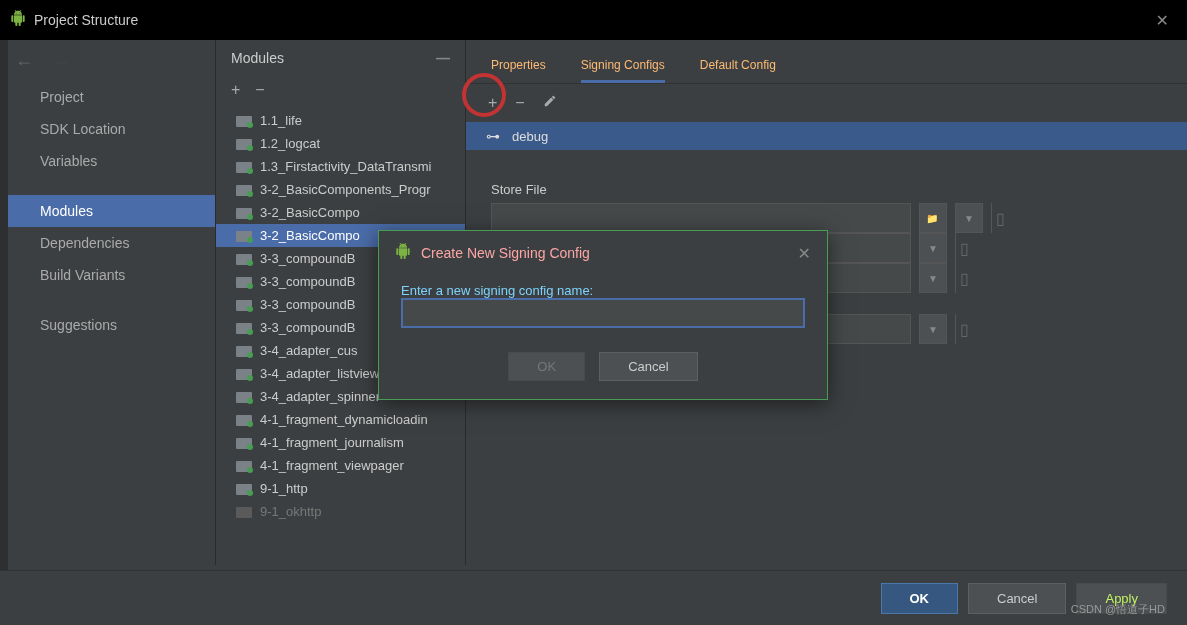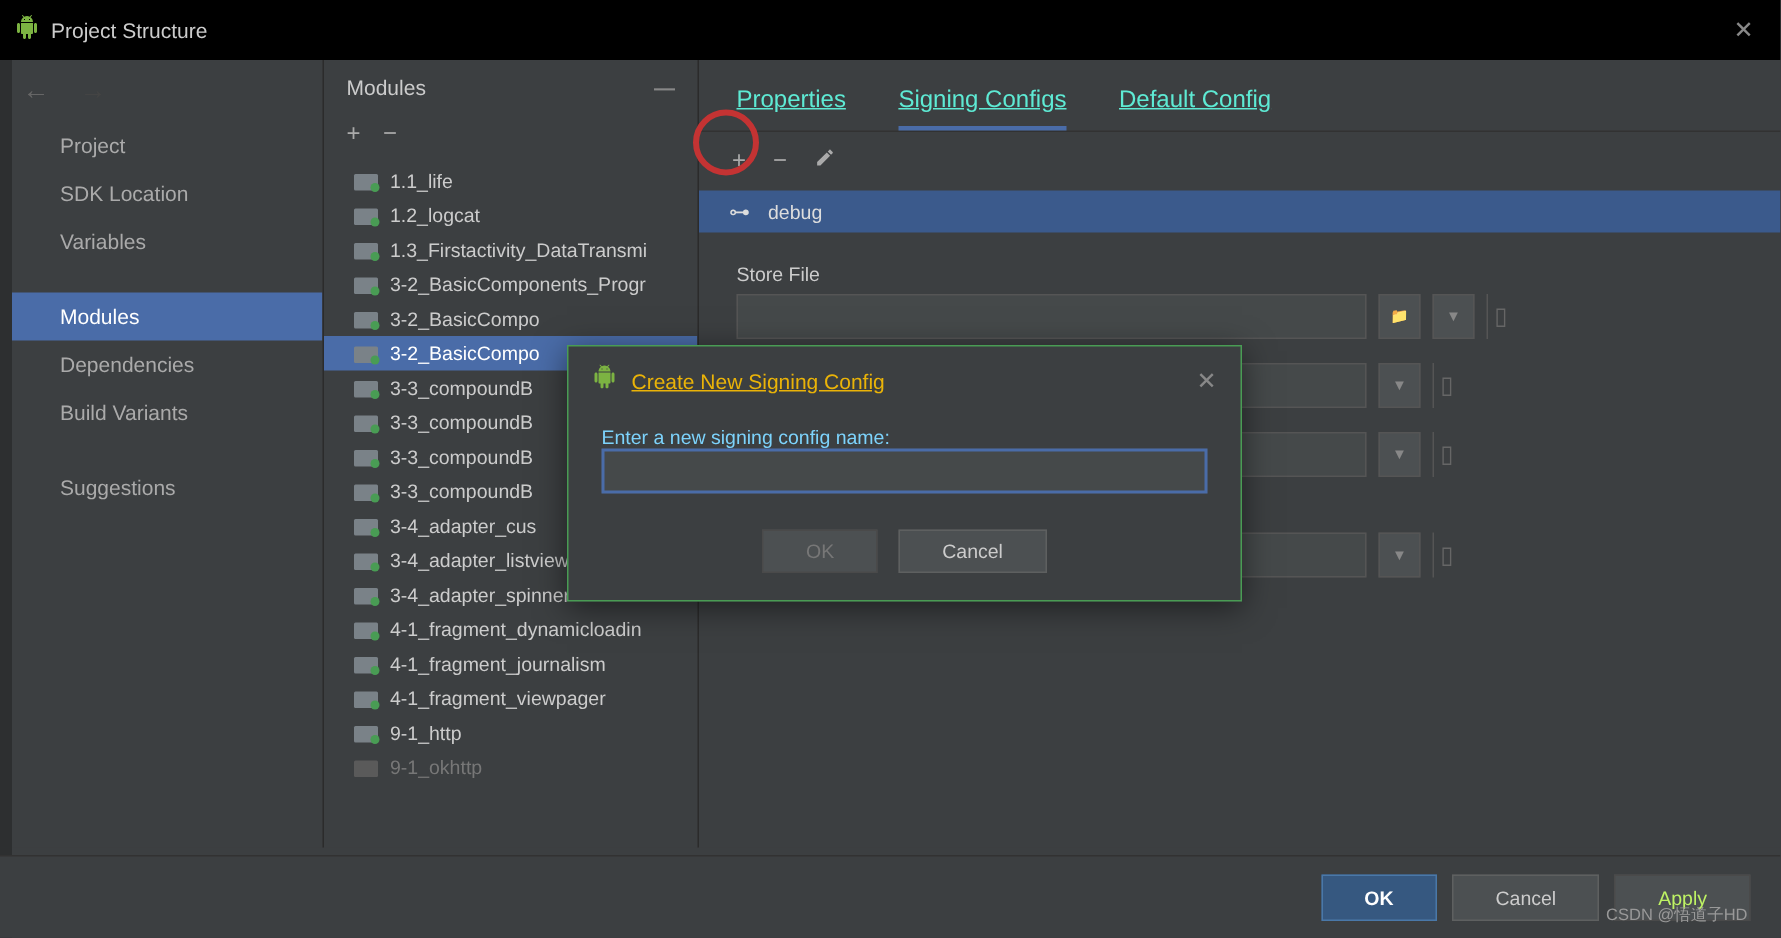--- a/index.html
+++ b/index.html
@@ -30,42 +30,42 @@
     .module-item.selected { background: #4a6ca8; color: #fff; }
     .module-item.dim { color: #777; }
     .folder-icon { width: 16px; height: 13px; margin-right: 8px; position: relative; flex-shrink: 0; }
     .folder-icon::before { content: ''; position: absolute; width: 16px; height: 11px; background: #7a8288; top: 2px; border-radius: 1px; }
     .folder-icon::after { content: ''; position: absolute; width: 6px; height: 6px; background: #499c54; border-radius: 50%; bottom: -1px; right: -1px; }
     .module-item.dim .folder-icon::before { background: #5a5a5a; }
     .module-item.dim .folder-icon::after { display: none; }
     
     .content-panel { flex: 1; background: #3c3f41; border-left: 1px solid #2b2b2b; display: flex; flex-direction: column; }
     .tabs { display: flex; padding: 10px 25px 0 25px; gap: 35px; border-bottom: 1px solid #323232; }
-    .tab { padding: 8px 0; font-size: 16px; color: #5eead4; cursor: pointer; border-bottom: 3px solid transparent; text-decoration: underline; }
+    .tab { padding: 8px 0; font-size: 12px; color: #fdba74; cursor: pointer; border-bottom: 3px solid transparent; }
     .tab.active { border-bottom-color: #4a6ca8; }
     .content-toolbar { display: flex; gap: 18px; padding: 10px 22px; align-items: center; }
     .content-toolbar span { color: #aaa; font-size: 16px; cursor: pointer; }
     .red-circle { position: absolute; width: 44px; height: 44px; border: 4px solid #c43333; border-radius: 50%; left: 462px; top: 73px; pointer-events: none; }
     
     .config-row { background: #3b5a8c; display: flex; align-items: center; padding: 6px 20px; }
     .config-row .key-icon { color: #ddd; margin-right: 12px; font-size: 14px; }
     .config-row .label { color: #ddd; font-size: 13px; }
     
-    .form-area { padding: 20px 25px; display: flex; flex-direction: column; gap: 16px; }
+    .form-area { padding: 32px 25px; display: flex; flex-direction: column; }
     .form-field { display: flex; flex-direction: column; gap: 6px; }
     .form-field label { font-size: 13px; color: #ccc; }
     .field-row { display: flex; gap: 8px; align-items: center; }
     .text-input { flex: 1; max-width: 420px; height: 30px; background: #45494a; border: 1px solid #555; color: #ccc; padding: 0 8px; }
     .dropdown-btn { width: 28px; height: 30px; background: #4c5052; border: 1px solid #555; display: flex; align-items: center; justify-content: center; color: #888; font-size: 10px; }
     .browse-btn { width: 18px; height: 30px; border-left: 1px solid #555; display: flex; align-items: center; justify-content: center; color: #666; }
     
     .dialog-overlay { position: absolute; top: 230px; left: 378px; width: 450px; background: #3c3f41; border: 1px solid #499c54; box-shadow: 0 4px 20px rgba(0,0,0,0.5); }
     .dialog-header { display: flex; align-items: center; padding: 12px 16px; }
     .dialog-header .android-icon { color: #4caf50; margin-right: 10px; }
-    .dialog-header .title { flex: 1; color: #eab308; font-size: 14px; text-decoration: underline; }
+    .dialog-header .title { flex: 1; color: #fca5a5; font-size: 14px; }
     .dialog-header .close { color: #888; cursor: pointer; }
     .dialog-body { padding: 8px 22px 16px 22px; }
     .dialog-body .prompt { color: #7dd3fc; font-size: 13px; }
     .dialog-input { width: 100%; height: 30px; background: #45494a; border: 2px solid #4a6ca8; color: #ccc; padding: 0 6px; }
     .dialog-footer { display: flex; justify-content: center; gap: 14px; padding: 8px 16px 18px 16px; }
     .dlg-btn { padding: 6px 28px; background: #4c5052; border: 1px solid #5e6060; color: #ccc; font-size: 13px; cursor: pointer; }
     .dlg-btn.disabled { color: #777; border-color: #4a4a4a; }
     
     .footer { position: absolute; bottom: 0; left: 0; right: 0; height: 55px; background: #3c3f41; border-top: 1px solid #323232; display: flex; align-items: center; justify-content: flex-end; gap: 10px; padding: 0 20px; }
     .footer-btn { padding: 7px 28px; background: #4c5052; border: 1px solid #5e6060; color: #ccc; font-size: 13px; cursor: pointer; }

